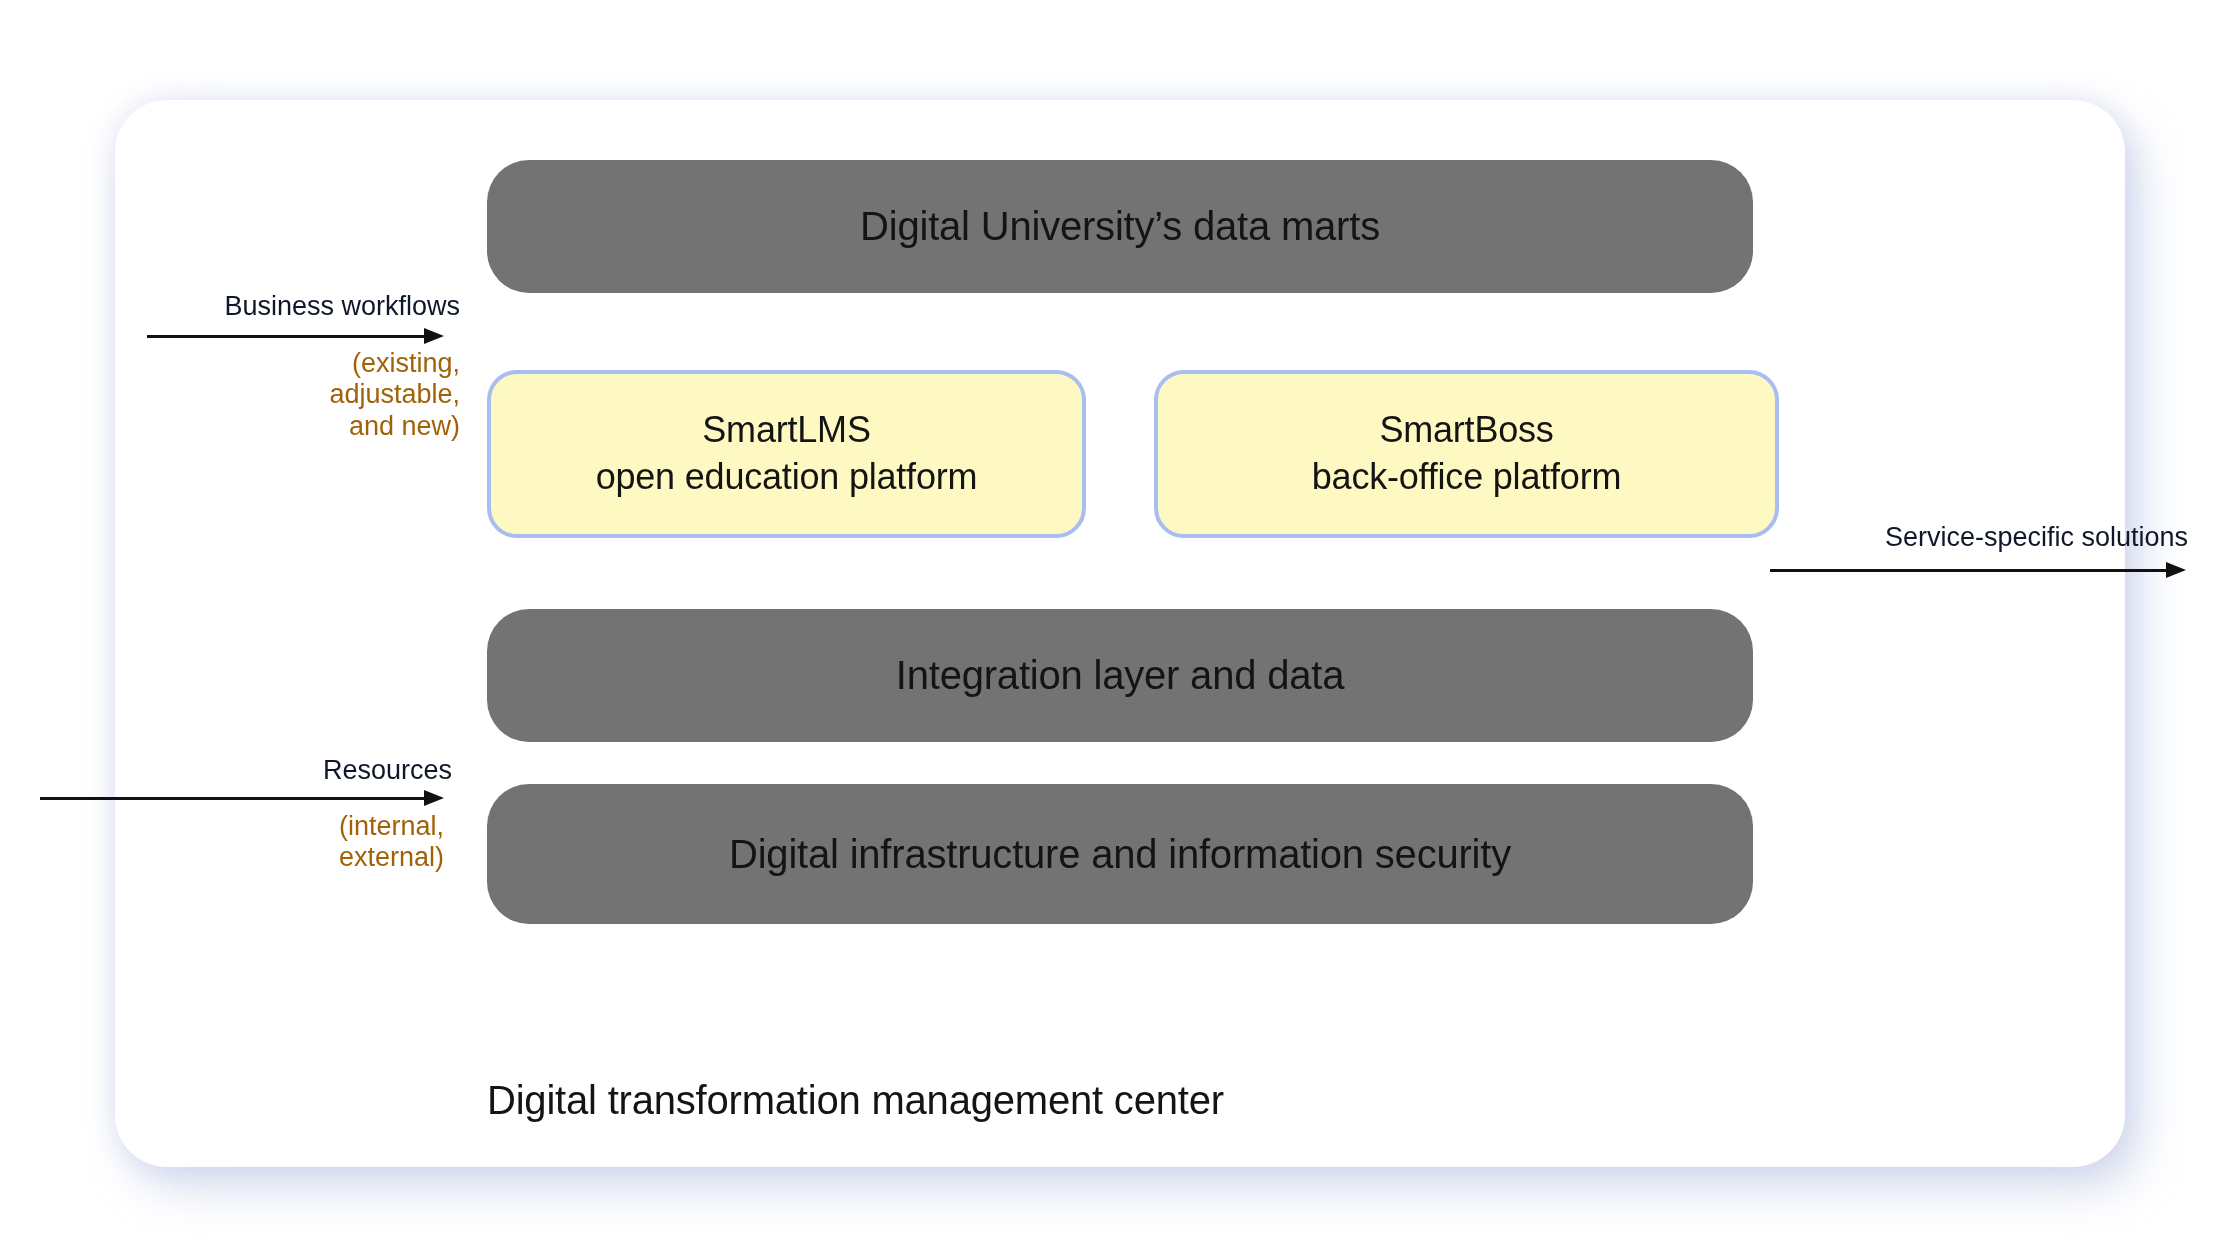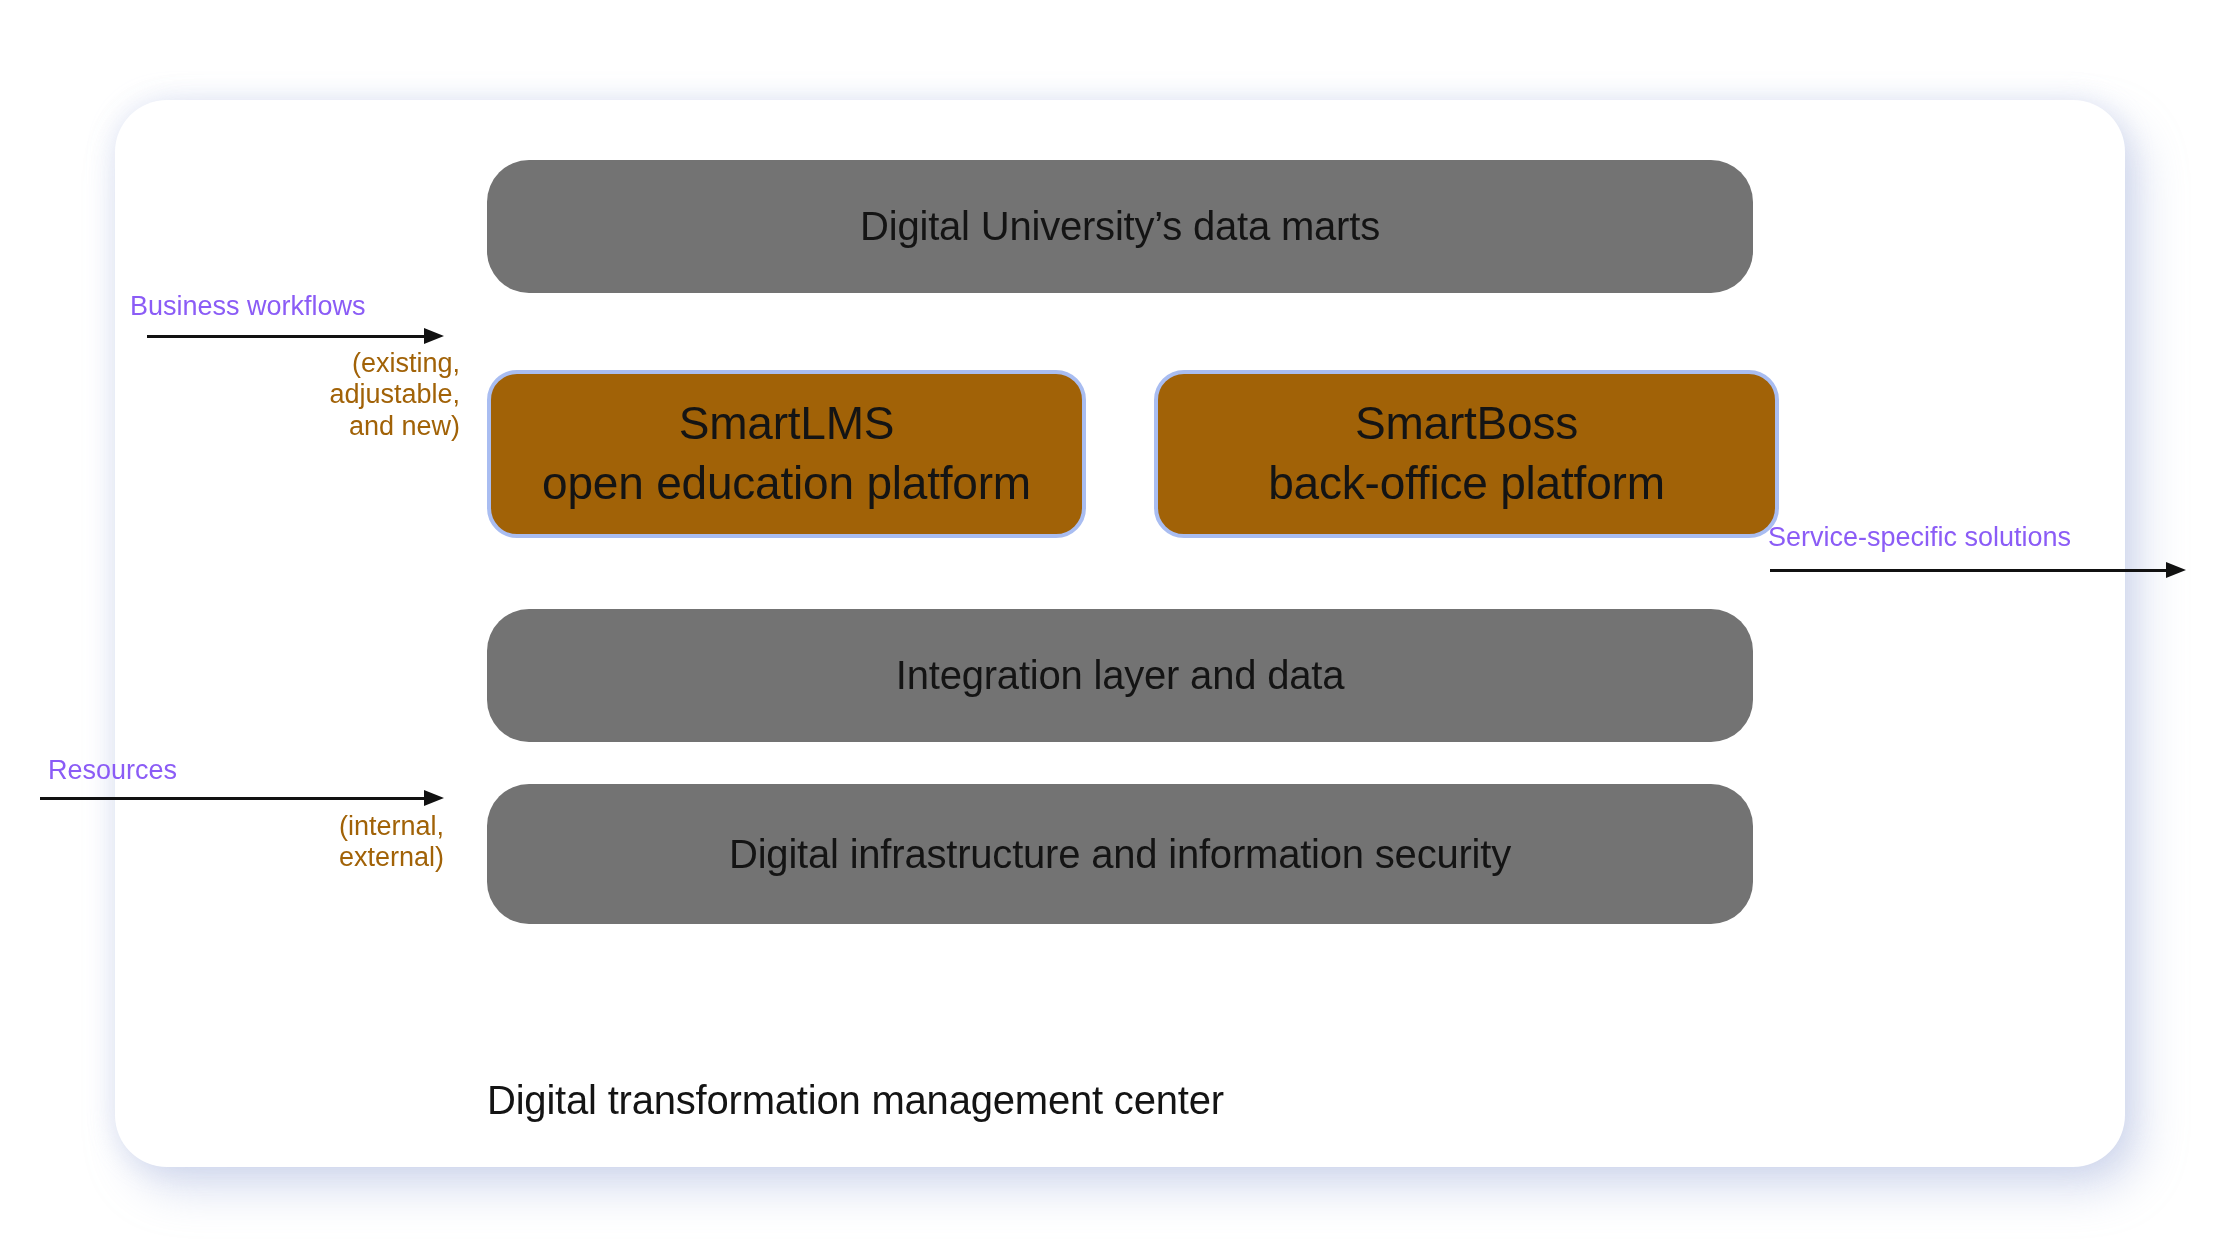--- a/index.html
+++ b/index.html
@@ -14,31 +14,31 @@
     position:absolute;left:115px;top:100px;width:2010px;height:1067px;
     background:#ffffff;border-radius:52px;
     box-shadow:0 0 28px rgba(173,186,226,0.33), 16px 22px 46px rgba(152,168,216,0.38);
   }
   .bluebox{
     position:absolute;background:#737373;border-radius:42px;
     display:flex;align-items:center;justify-content:center;
     font-size:40px;letter-spacing:-0.2px;text-align:center;
   }
   .outline-box{
-    position:absolute;box-sizing:border-box;background:#a16207;
+    position:absolute;box-sizing:border-box;background:#fef9c3;
     border:4px solid #A9BDF1;border-radius:30px;
     display:flex;flex-direction:column;align-items:center;justify-content:center;
-    font-size:46px;line-height:1.3;letter-spacing:-0.2px;text-align:center;
+    font-size:36px;line-height:1.3;letter-spacing:-0.2px;text-align:center;
   }
   .card-title{
     position:absolute;left:487px;top:1078px;width:1266px;
     text-align:left;font-size:40px;letter-spacing:-0.2px;
   }
   .side-label{
-    position:absolute;text-align:left;font-size:27px;color:#8b5cf6;
+    position:absolute;text-align:right;font-size:27px;color:#0f172a;
   }
   .note{
     position:absolute;text-align:right;font-size:27px;line-height:1.16;color:#a16207;
   }
   .note span{display:block}
   .arrow{position:absolute;display:flex;align-items:center;height:16px}
   .arrow .line{flex:1;height:3px;background:#111111}
   .arrow .head{
     width:0;height:0;margin-left:-1px;
     border-left:20px solid #111111;

